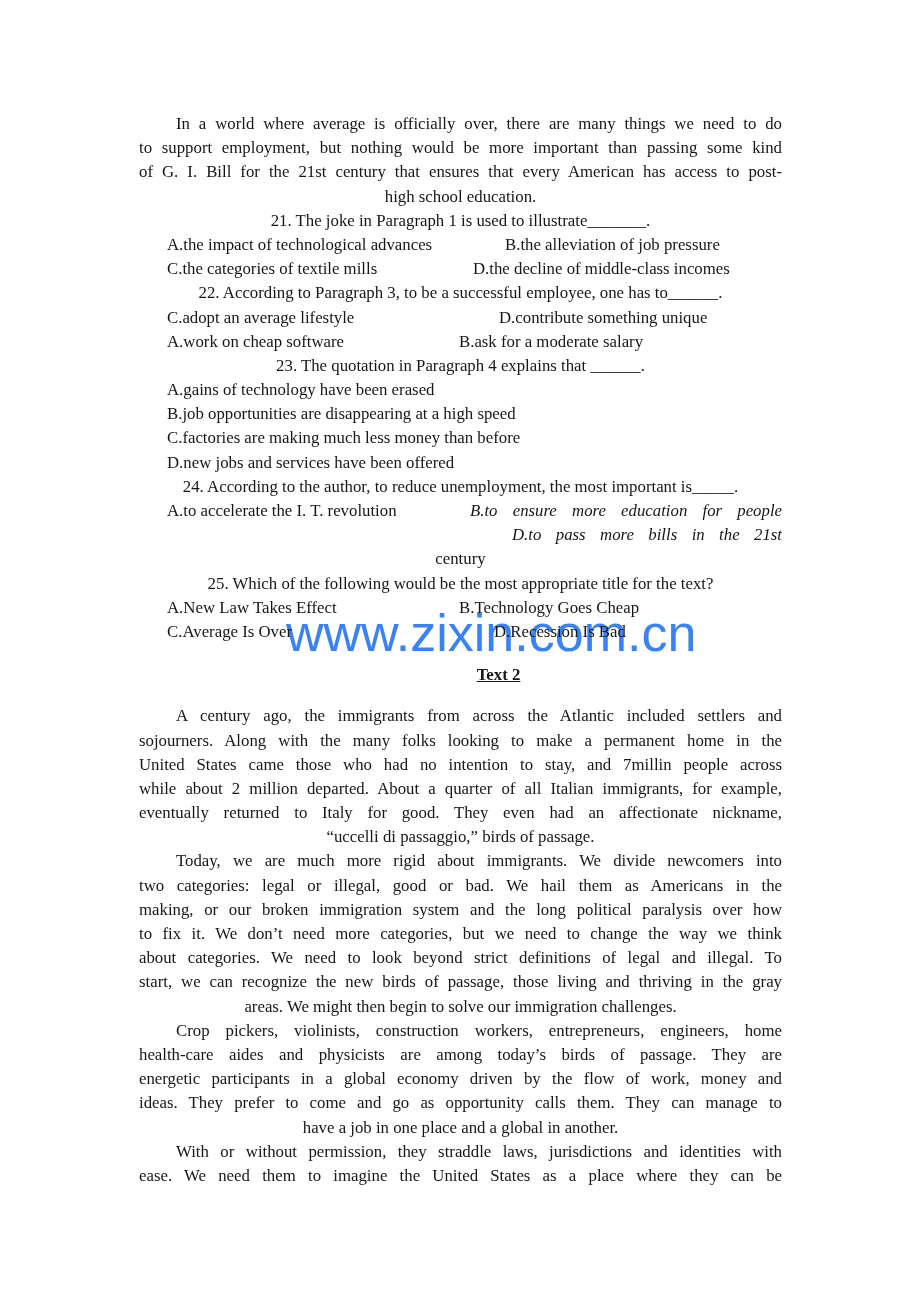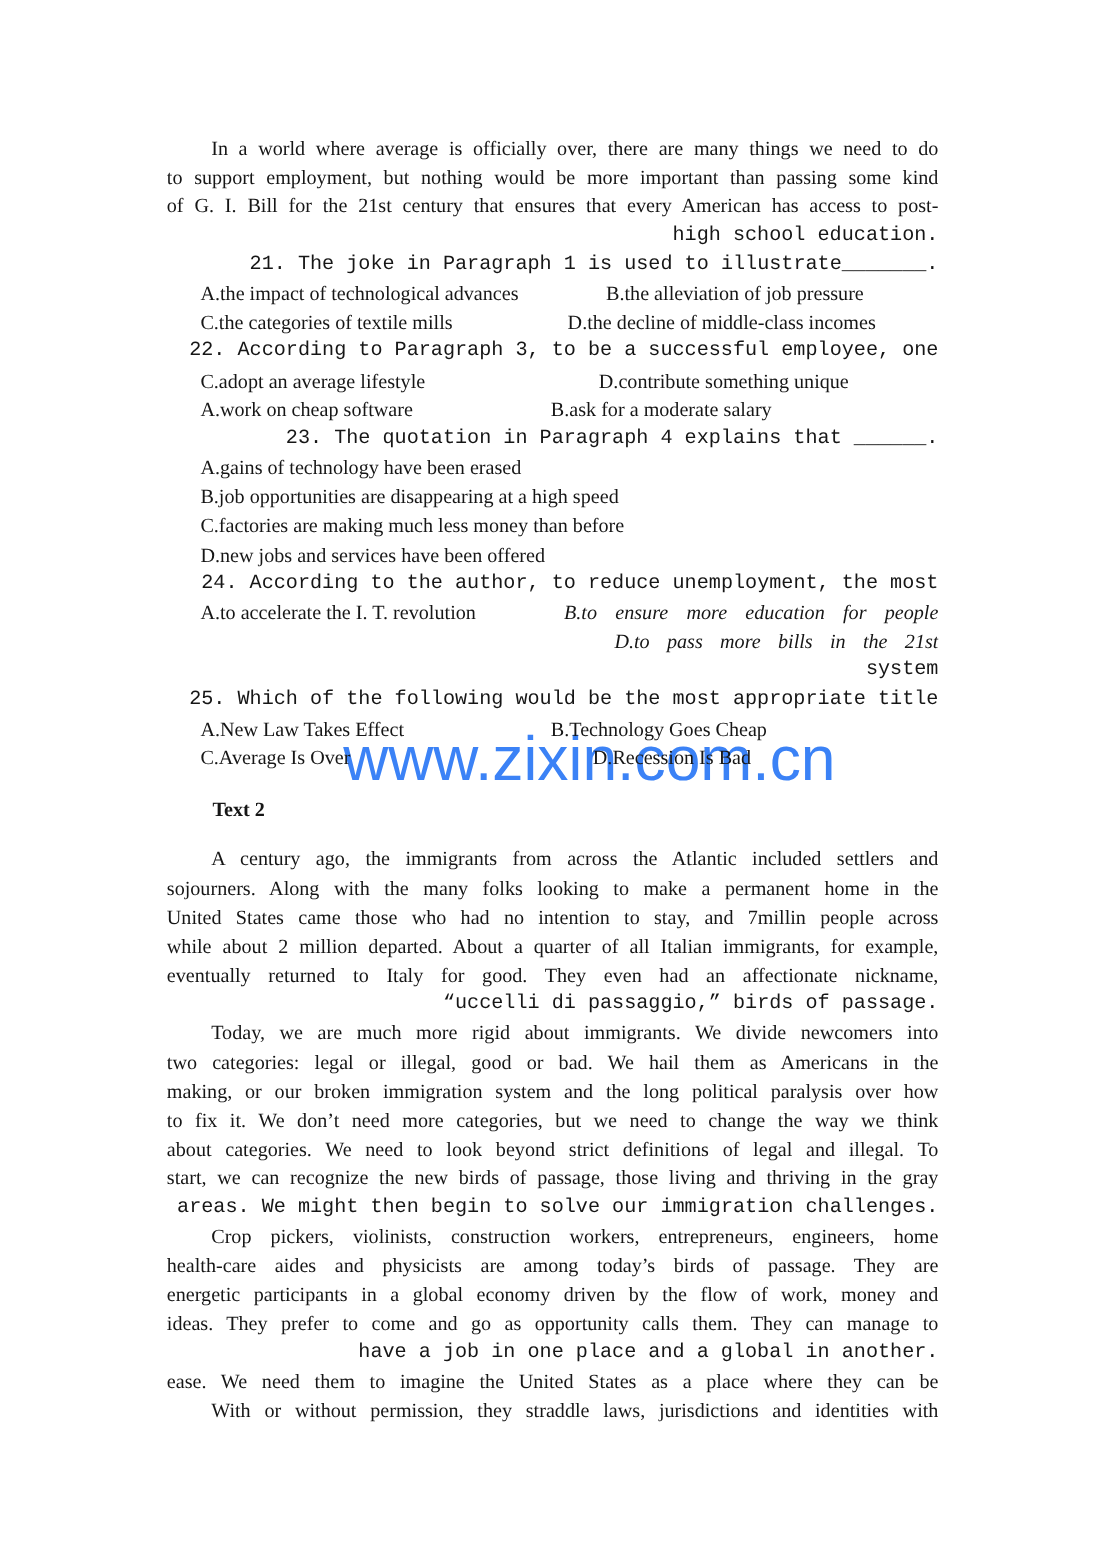--- a/index.html
+++ b/index.html
@@ -39,37 +39,39 @@
     line-height: 24.2px;
     overflow: hidden;
     white-space: normal;
   }
   .j, .jfirst {
     text-align: justify;
     text-align-last: justify;
     text-justify: inter-word;
   }
   .jfirst { text-indent: 37px; }
-  .stem, .plain { text-align: right; font-family: Liberation Mono, monospace; }
+  .stem, .plain { text-align: center; }
   .option1 { padding-left: 28px; }
   .options2 { position: relative; padding-left: 28px; }
   .options2 .optR { position: absolute; top: 0; white-space: nowrap; }
   .options2.fill .optR {
     right: 0; white-space: normal;
     text-align: justify; text-align-last: justify; font-style: italic;
   }
   .options2.wide .optL { word-spacing: 6px; }
   .heading {
     position: relative;
     left: 38px;
     height: 24.2px;
     line-height: 24.2px;
     margin-top: 19px;
     margin-bottom: 17px;
+    text-align: center;
     font-weight: bold;
+    text-decoration: underline;
   }
 </style>
 </head>
 <body>
 
 <div class="page" style="color: rgb(22, 22, 22); background: rgb(255, 255, 255);">
   <div class="watermark" style="color: #3b82f6;">www.zixin.com.cn</div>
   <div class="doc">
       <div class="line jfirst">In a world where average is officially over, there are many things we need to do</div>
       <div class="line j">to support employment, but nothing would be more important than passing some kind</div>
@@ -82,21 +84,21 @@
       <div class="line options2"><span class="optL">C.adopt an average lifestyle</span><span class="optR" style="left: 360px;">D.contribute something unique</span></div>
       <div class="line options2"><span class="optL">A.work on cheap software</span><span class="optR" style="left: 320px;">B.ask for a moderate salary</span></div>
       <div class="line stem">23. The quotation in Paragraph 4 explains that ______.</div>
       <div class="line option1">A.gains of technology have been erased</div>
       <div class="line option1">B.job opportunities are disappearing at a high speed</div>
       <div class="line option1">C.factories are making much less money than before</div>
       <div class="line option1">D.new jobs and services have been offered</div>
       <div class="line stem">24. According to the author, to reduce unemployment, the most important is_____.</div>
       <div class="line options2 fill"><span class="optL">A.to accelerate the I. T. revolution</span><span class="optR" style="left: 331px;">B.to ensure more education for people</span></div>
       <div class="line options2 fill wide"><span class="optR" style="left: 373px;">D.to pass more bills in the 21st</span></div>
-      <div class="line plain">system</div>
+      <div class="line plain">century</div>
       <div class="line stem">25. Which of the following would be the most appropriate title for the text?</div>
       <div class="line options2"><span class="optL">A.New Law Takes Effect</span><span class="optR" style="left: 320px;">B.Technology Goes Cheap</span></div>
       <div class="line options2"><span class="optL">C.Average Is Over</span><span class="optR" style="left: 355px;">D.Recession Is Bad</span></div>
       <div class="heading">Text 2</div>
       <div class="line jfirst">A century ago, the immigrants from across the Atlantic included settlers and</div>
       <div class="line j">sojourners. Along with the many folks looking to make a permanent home in the</div>
       <div class="line j">United States came those who had no intention to stay, and 7millin people across</div>
       <div class="line j">while about 2 million departed. About a quarter of all Italian immigrants, for example,</div>
       <div class="line j">eventually returned to Italy for good. They even had an affectionate nickname,</div>
       <div class="line plain">“uccelli di passaggio,” birds of passage.</div>
@@ -105,16 +107,16 @@
       <div class="line j">making, or our broken immigration system and the long political paralysis over how</div>
       <div class="line j">to fix it. We don’t need more categories, but we need to change the way we think</div>
       <div class="line j">about categories. We need to look beyond strict definitions of legal and illegal. To</div>
       <div class="line j">start, we can recognize the new birds of passage, those living and thriving in the gray</div>
       <div class="line plain">areas. We might then begin to solve our immigration challenges.</div>
       <div class="line jfirst">Crop pickers, violinists, construction workers, entrepreneurs, engineers, home</div>
       <div class="line j">health-care aides and physicists are among today’s birds of passage. They are</div>
       <div class="line j">energetic participants in a global economy driven by the flow of work, money and</div>
       <div class="line j">ideas. They prefer to come and go as opportunity calls them. They can manage to</div>
       <div class="line plain">have a job in one place and a global in another.</div>
+      <div class="line jfirst">With or without permission, they straddle laws, jurisdictions and identities with</div>
       <div class="line j">ease. We need them to imagine the United States as a place where they can be</div>
-      <div class="line jfirst">With or without permission, they straddle laws, jurisdictions and identities with</div>
     </div>
 </div>
 
 </body></html>

